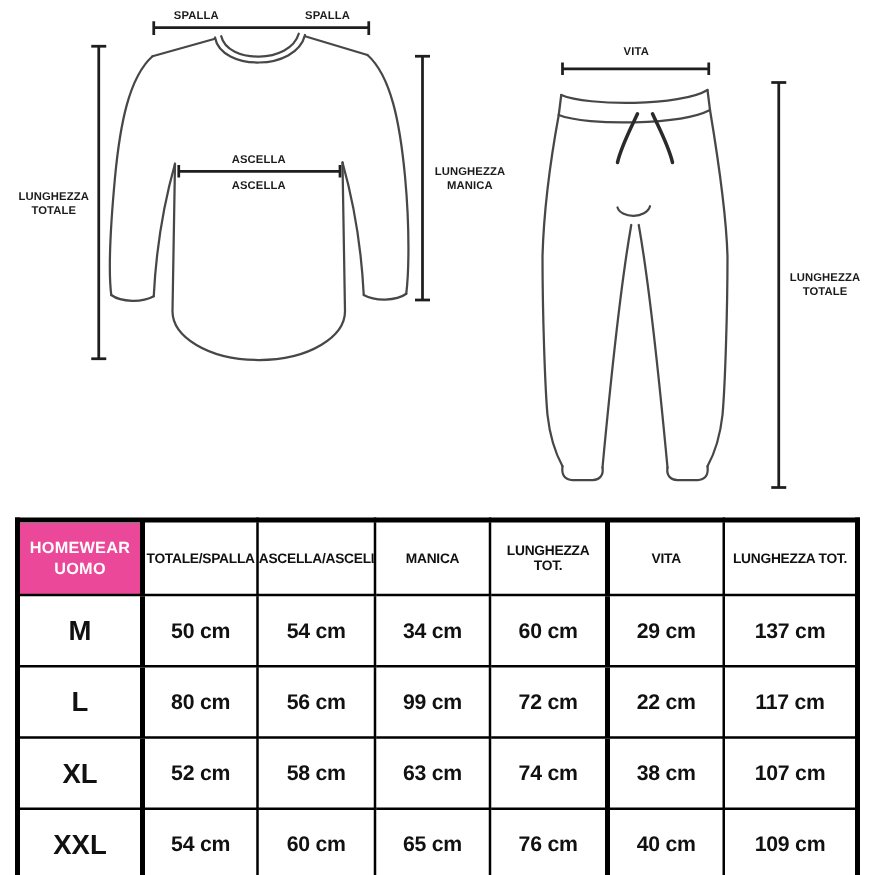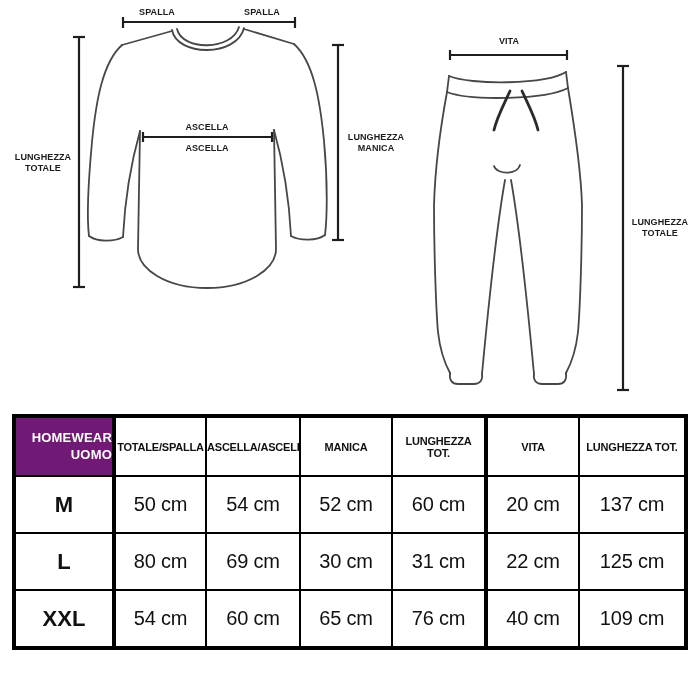--- a/index.html
+++ b/index.html
@@ -57,30 +57,29 @@
     border: 2px solid #000000;
     text-align: center;
     vertical-align: middle;
     padding: 0;
     color: #111111;
     overflow: hidden;
   }
   .size-table th { height: 57px; font-size: 11px; letter-spacing: -0.2px; }
   .size-table td { height: 55px; }
   th.corner-cell {
-    background: #701a75;
+    background: #ec4899;
     color: #ffffff;
     font-size: 13px;
     line-height: 1.25;
     letter-spacing: 0.2px;
-    text-align: right;
   }
   .thick-r { border-right-width: 4px !important; }
   td.size-cell { font-size: 22px; font-weight: bold; }
-  td.value-cell { font-size: 20px; font-weight: normal; letter-spacing: -0.2px; }
+  td.value-cell { font-size: 17px; font-weight: bold; letter-spacing: -0.2px; }
 </style>
 </head>
 <body>
 
 <div class="diagram-area">
   <svg width="700" height="410" viewBox="0 0 700 410">
 
     <g>
       <path class="garment" d="M 172,30 C 177,57 237,57 244,28"></path>
       <path class="garment" d="M 177,29 C 182,51 232,51 239,27"></path>
@@ -180,33 +179,42 @@
         <th class="thick-r">LUNGHEZZA TOT.</th>
         <th>VITA</th>
         <th>LUNGHEZZA TOT.</th>
       </tr>
     </thead>
     <tbody>
       <tr>
         <td class="size-cell thick-r">M</td>
         <td class="value-cell">50 cm</td>
         <td class="value-cell">54 cm</td>
-        <td class="value-cell">52 cm</td>
+        <td class="value-cell">34 cm</td>
         <td class="value-cell thick-r">60 cm</td>
-        <td class="value-cell">20 cm</td>
+        <td class="value-cell">29 cm</td>
         <td class="value-cell">137 cm</td>
       </tr>
       <tr>
         <td class="size-cell thick-r">L</td>
         <td class="value-cell">80 cm</td>
-        <td class="value-cell">69 cm</td>
-        <td class="value-cell">30 cm</td>
-        <td class="value-cell thick-r">31 cm</td>
+        <td class="value-cell">56 cm</td>
+        <td class="value-cell">99 cm</td>
+        <td class="value-cell thick-r">72 cm</td>
         <td class="value-cell">22 cm</td>
-        <td class="value-cell">125 cm</td>
+        <td class="value-cell">117 cm</td>
+      </tr>
+      <tr>
+        <td class="size-cell thick-r">XL</td>
+        <td class="value-cell">52 cm</td>
+        <td class="value-cell">58 cm</td>
+        <td class="value-cell">63 cm</td>
+        <td class="value-cell thick-r">74 cm</td>
+        <td class="value-cell">38 cm</td>
+        <td class="value-cell">107 cm</td>
       </tr>
       <tr>
         <td class="size-cell thick-r">XXL</td>
         <td class="value-cell">54 cm</td>
         <td class="value-cell">60 cm</td>
         <td class="value-cell">65 cm</td>
         <td class="value-cell thick-r">76 cm</td>
         <td class="value-cell">40 cm</td>
         <td class="value-cell">109 cm</td>
       </tr>

